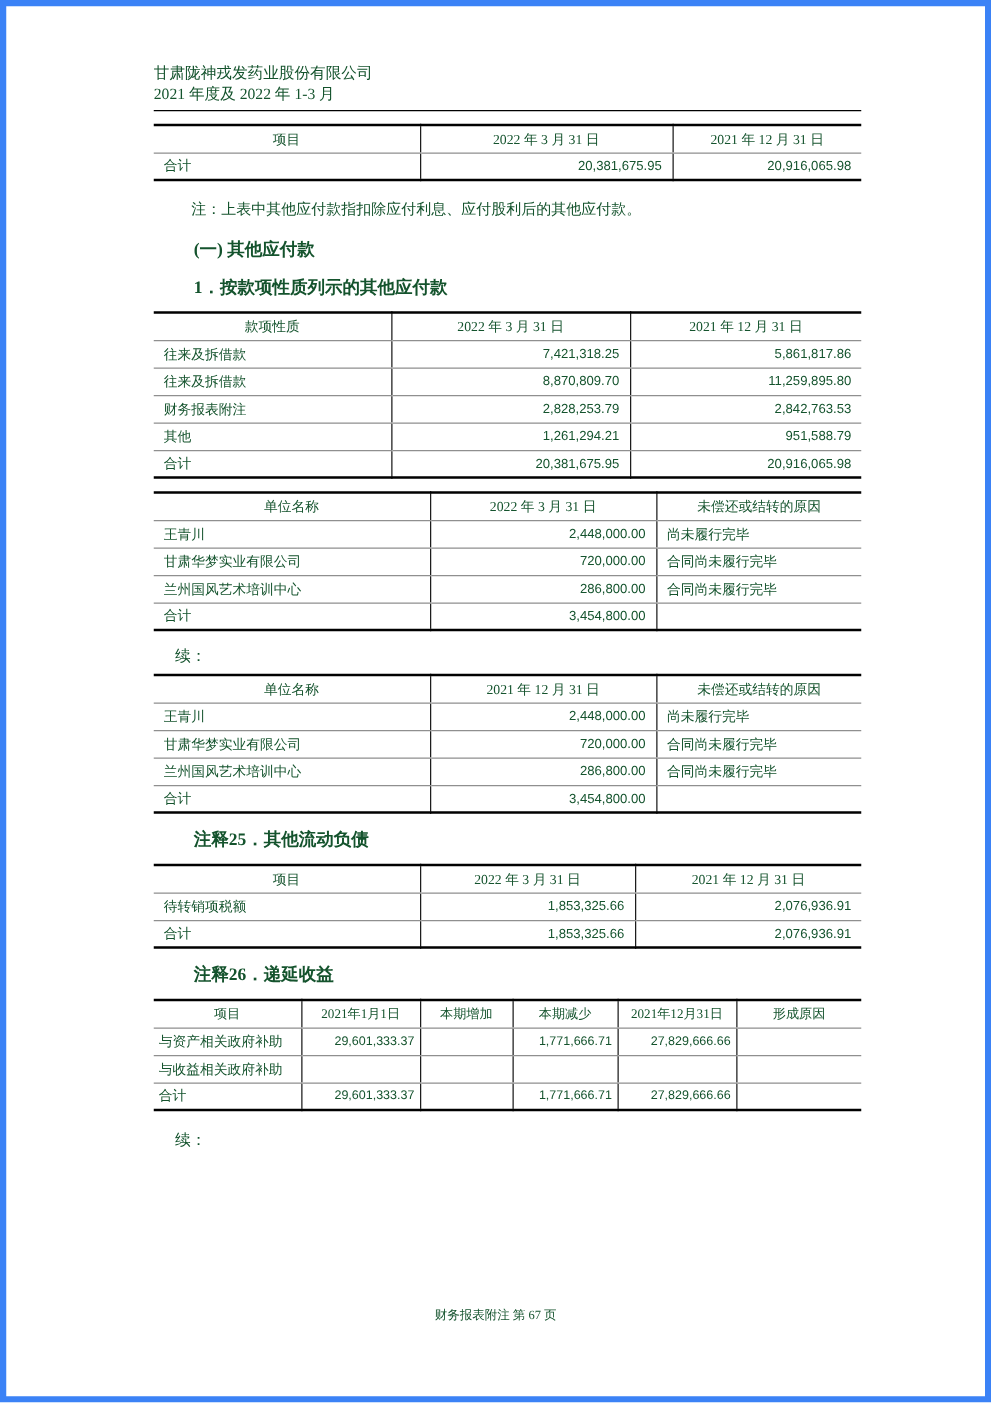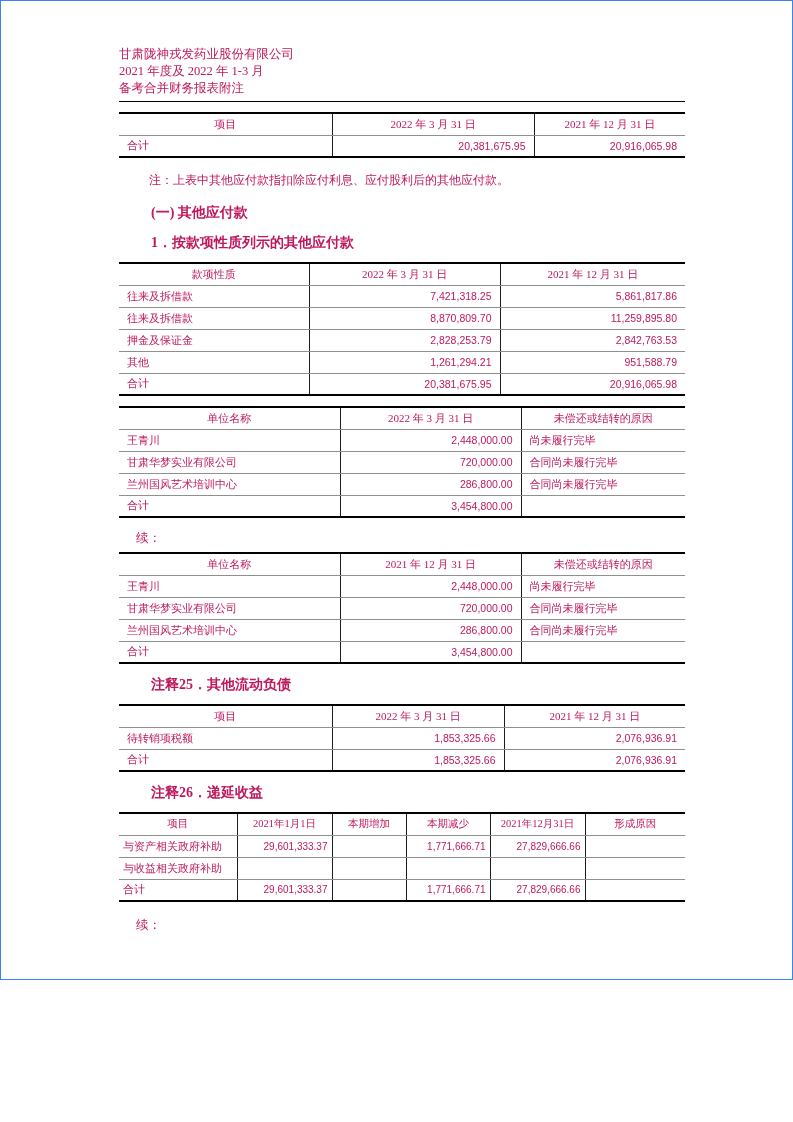--- a/index.html
+++ b/index.html
@@ -1,25 +1,25 @@
 <!DOCTYPE html>
 <html><head>
 <meta charset="utf-8">
 <style>
   * { box-sizing: border-box; }
   html, body { margin: 0; padding: 0; background: #ffffff; }
   .page {
     position: relative;
     width: 793px;
-    height: 980px;
+    height: 1122px;
     background: #ffffff;
-    border: 1px solid #3b82f6;
+    border: 5px solid #3b82f6;
     overflow: hidden;
     font-family: "Liberation Serif", "DejaVu Serif", serif;
-    color: #be185d;
+    color: #14532d;
   }
   .doc-header {
     margin: 45px 0 0 118px;
     font-size: 12.5px;
     line-height: 17px;
   }
   .header-rule {
     margin: 4px 0 0 118px;
     width: 566px;
     border-bottom: 1.5px solid #000;
@@ -79,21 +79,20 @@
   }
 </style>
 </head>
 <body>
 
 <div class="page">
 
   <div class="doc-header">
     <div>甘肃陇神戎发药业股份有限公司</div>
     <div>2021 年度及 2022 年 1-3 月</div>
-    <div>备考合并财务报表附注</div>
   </div>
   <div class="header-rule"></div>
 
   <table class="t mt10">
     <colgroup>
         <col style="width:213px">
         <col style="width:202px">
         <col style="width:151px">
       </colgroup>
     <tbody>
@@ -131,21 +130,21 @@
       <td class="l">往来及拆借款</td>
       <td class="r">7,421,318.25</td>
       <td class="r">5,861,817.86</td>
     </tr>
     <tr>
       <td class="l">往来及拆借款</td>
       <td class="r">8,870,809.70</td>
       <td class="r">11,259,895.80</td>
     </tr>
     <tr>
-      <td class="l">押金及保证金</td>
+      <td class="l">财务报表附注</td>
       <td class="r">2,828,253.79</td>
       <td class="r">2,842,763.53</td>
     </tr>
     <tr>
       <td class="l">其他</td>
       <td class="r">1,261,294.21</td>
       <td class="r">951,588.79</td>
     </tr>
     <tr>
       <td class="c">合计</td>

